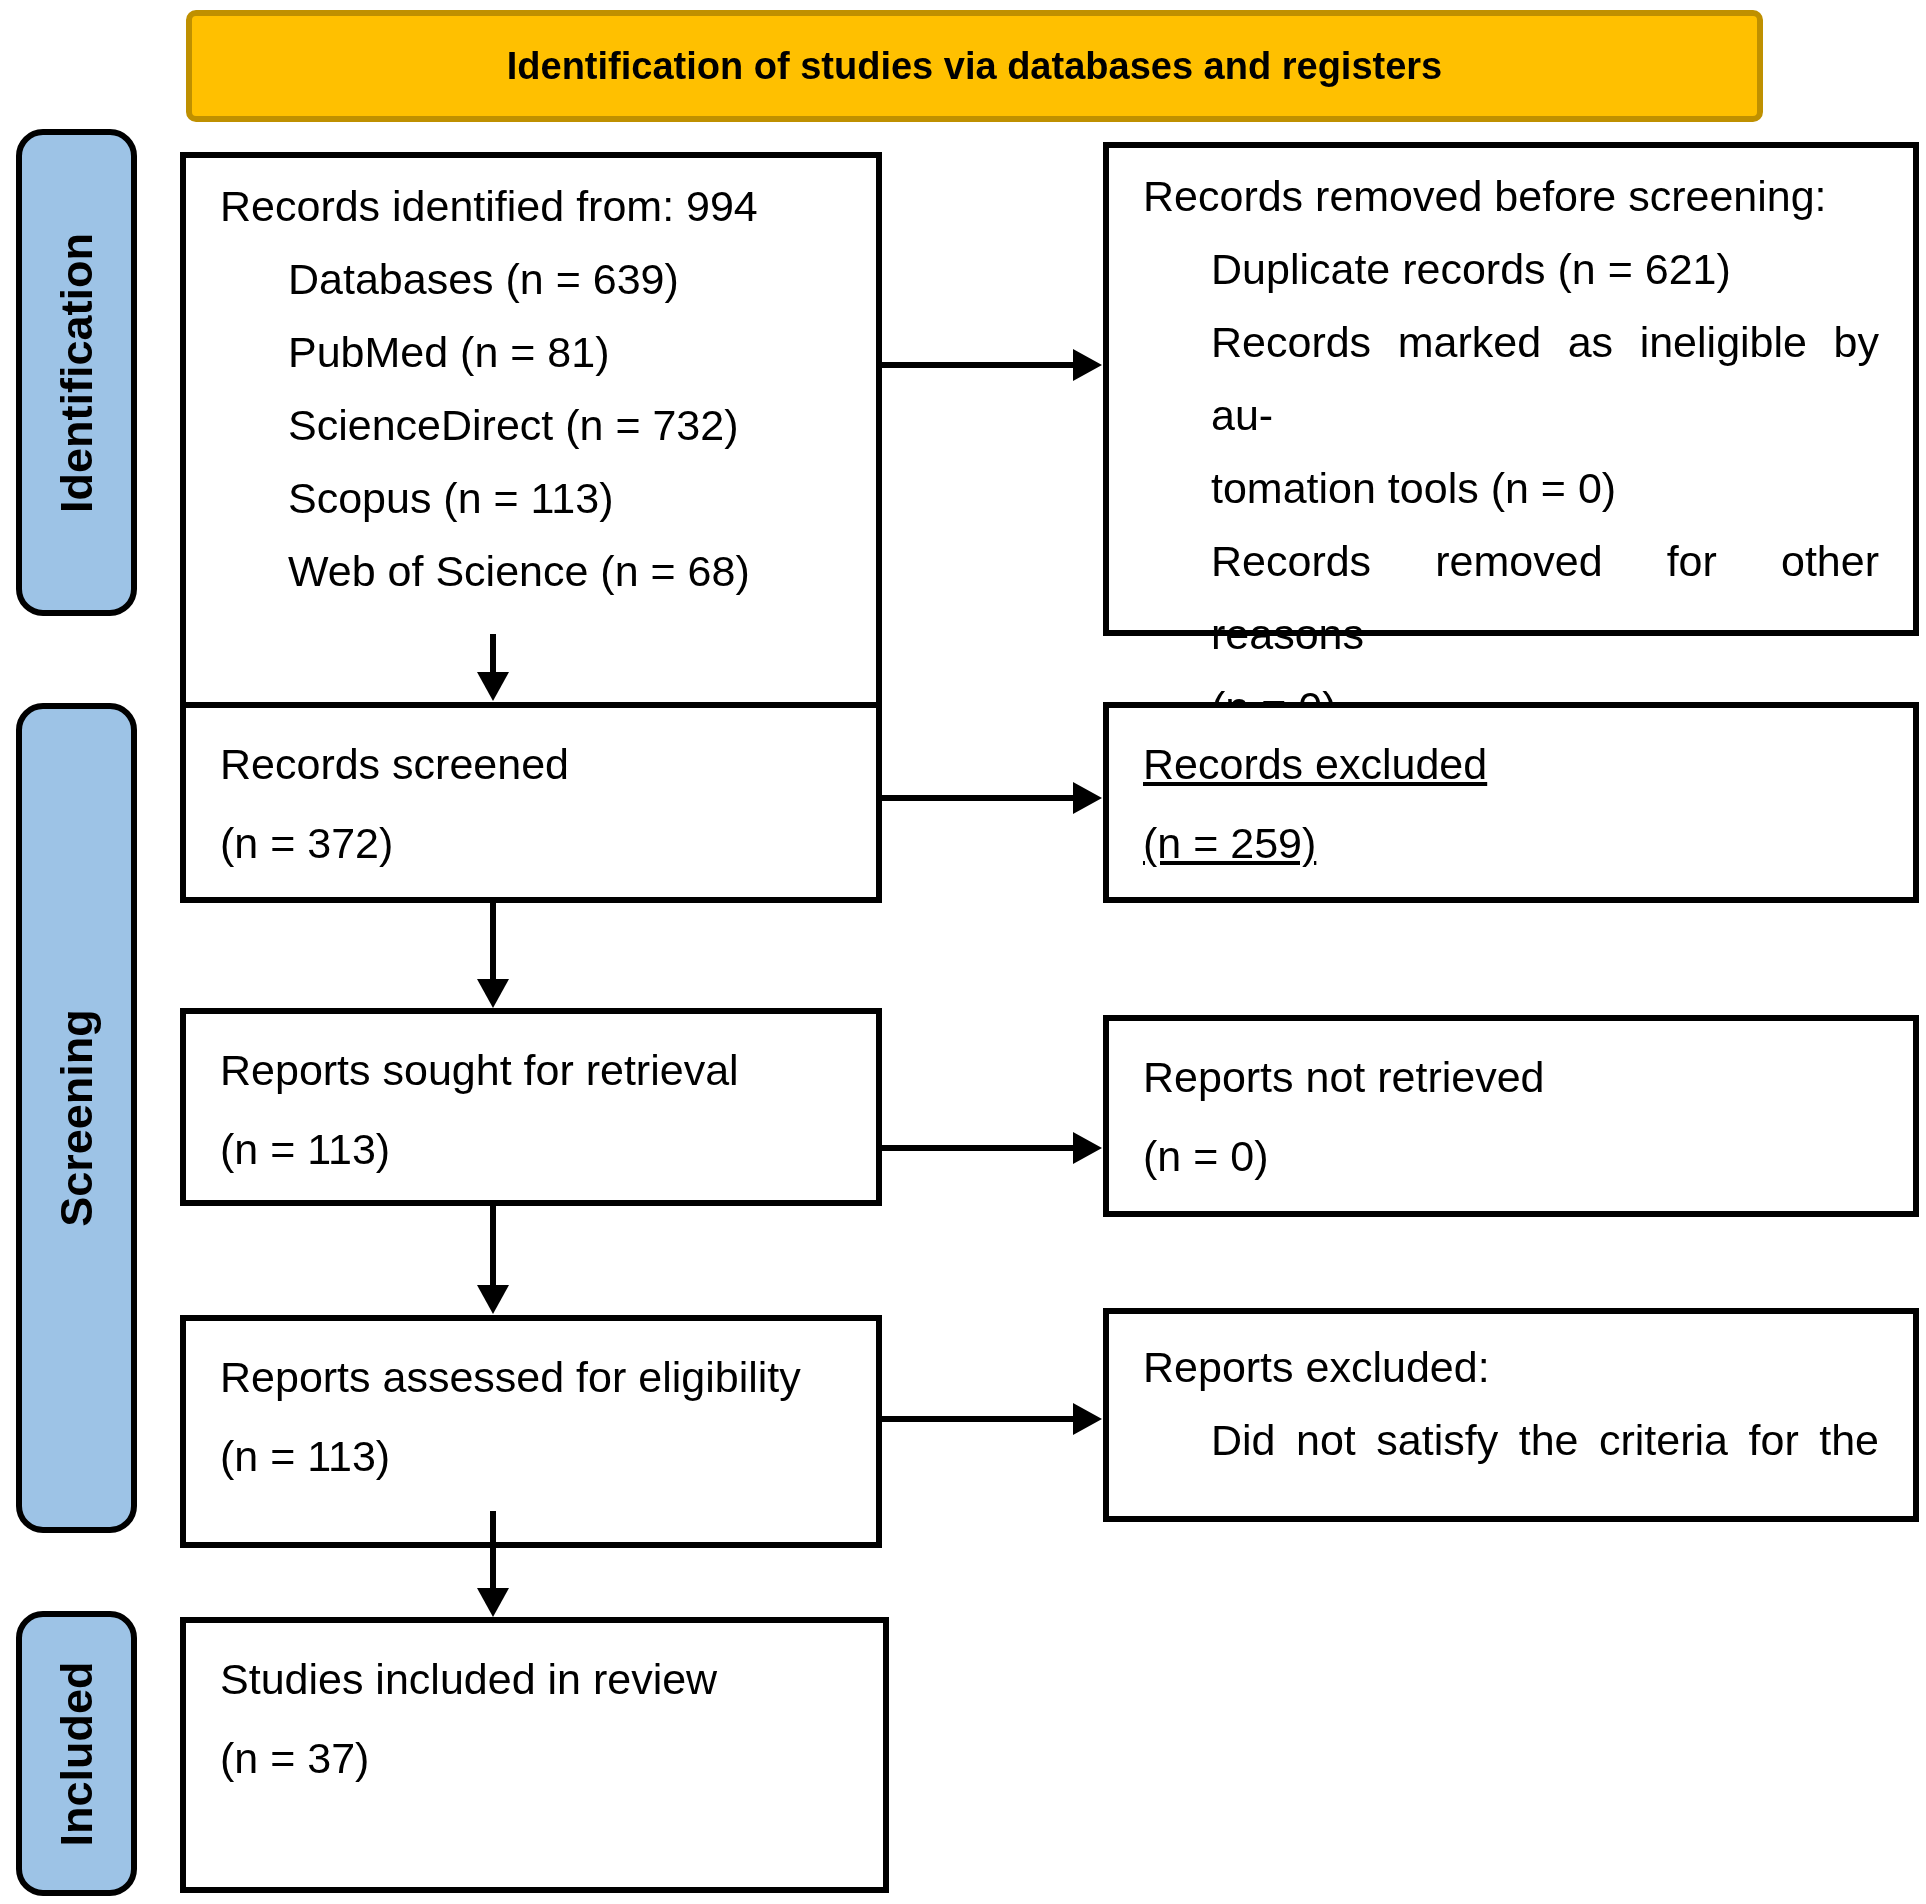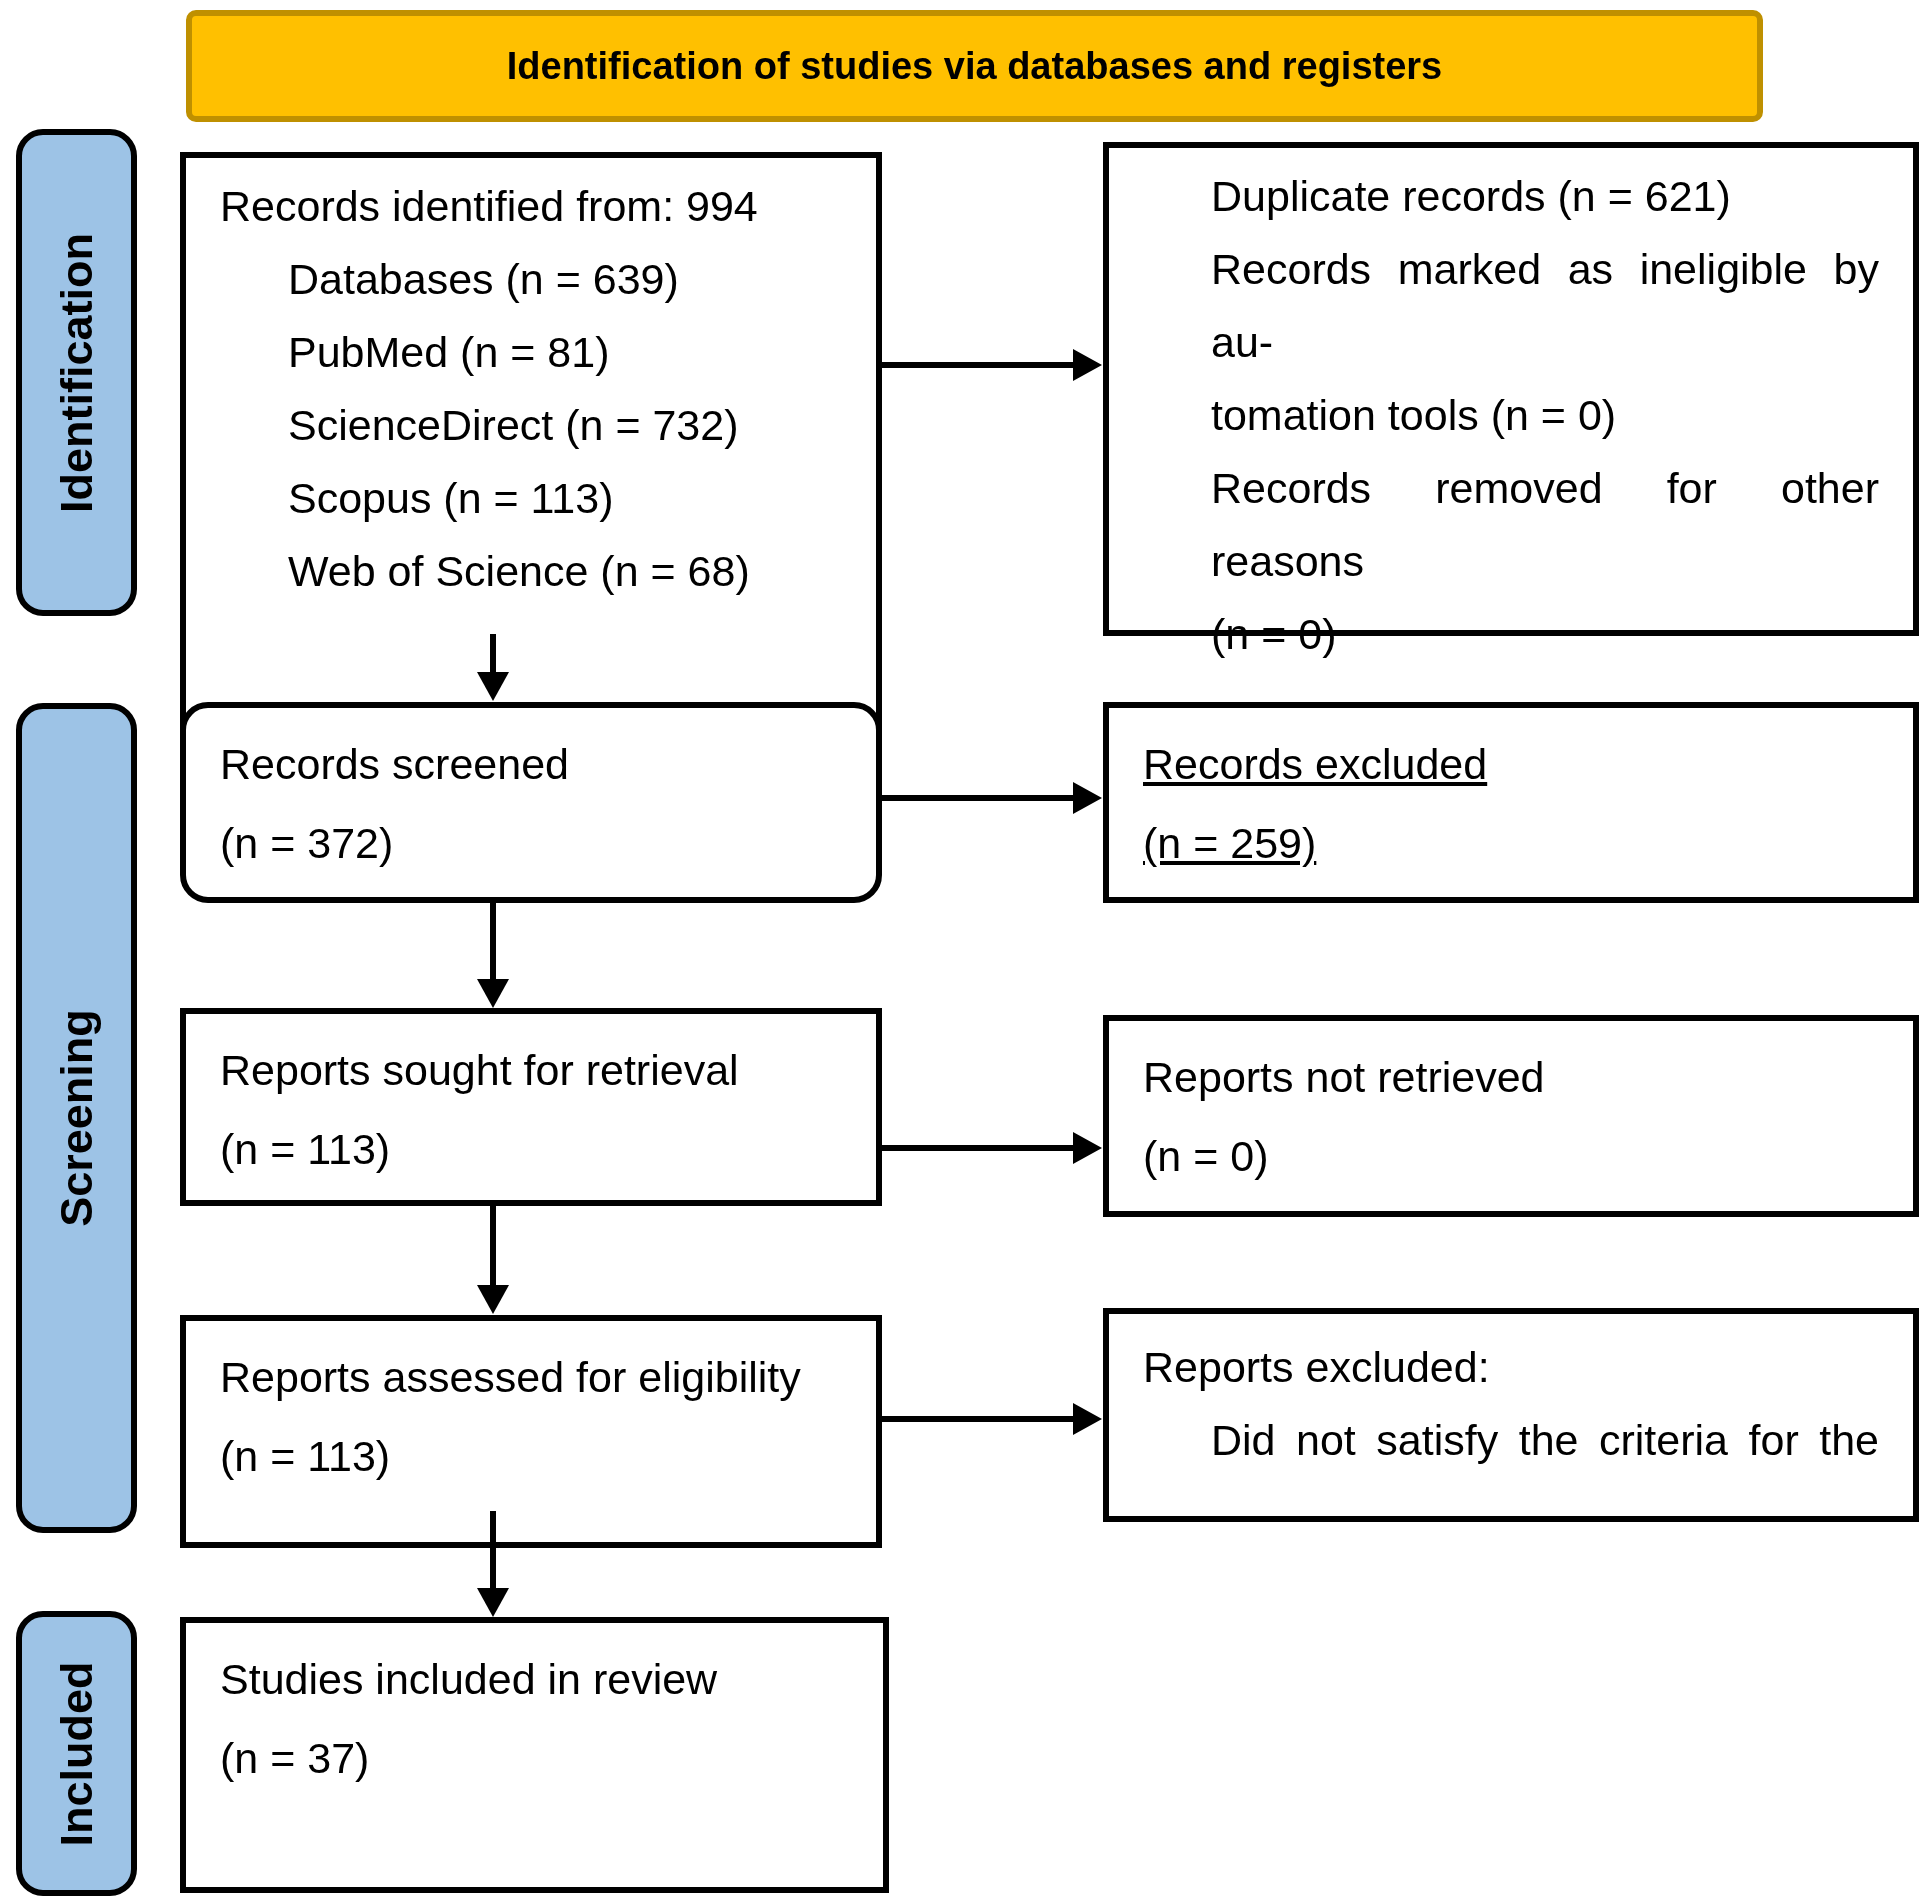--- a/index.html
+++ b/index.html
@@ -70,21 +70,21 @@
   .line { white-space: nowrap; }
   .indent { padding-left: 68px; }
   .stretch {
     white-space: normal;
     text-align: justify;
     text-align-last: justify;
   }
 
   .box-records-identified   { left: 180px;  top: 152px;  width: 702px; height: 604px; }
   .box-records-removed      { left: 1103px; top: 142px;  width: 816px; height: 494px; }
-  .box-records-screened     { left: 180px;  top: 702px; width: 702px; height: 201px; border-radius: 28px; }
+  .box-records-screened     { left: 180px;  top: 702px; width: 702px; height: 201px; }
   .box-records-excluded     { left: 1103px; top: 702px; width: 816px; height: 201px; text-decoration: underline; }
   .box-reports-sought       { left: 180px;  top: 1008px; width: 702px; height: 198px; }
   .box-reports-not-retrieved{ left: 1103px; top: 1015px; width: 816px; height: 202px; }
   .box-reports-assessed     { left: 180px;  top: 1315px; width: 702px; height: 233px; }
   .box-reports-excluded     { left: 1103px; top: 1308px; width: 816px; height: 214px; padding-top: 17px; }
   .box-studies-included     { left: 180px;  top: 1617px; width: 709px; height: 276px; padding-top: 59px; }
 
   
   .h-arrow {
     position: absolute;
@@ -147,20 +147,21 @@
   <div class="box box-records-identified">
     <div class="line">Records identified from: 994</div>
     <div class="line indent">Databases (n = 639)</div>
     <div class="line indent">PubMed (n = 81)</div>
     <div class="line indent">ScienceDirect (n = 732)</div>
     <div class="line indent">Scopus (n = 113)</div>
     <div class="line indent">Web of Science (n = 68)</div>
   </div>
 
   <div class="box box-records-removed">
+    <div class="line">Records removed before screening:</div>
     <div class="line indent">Duplicate records (n = 621)</div>
     <div class="line indent stretch">Records marked as ineligible by au-</div>
     <div class="line indent">tomation tools (n = 0)</div>
     <div class="line indent stretch">Records removed for other reasons</div>
     <div class="line indent">(n = 0)</div>
   </div>
 
   <div class="box two box-records-screened">
     <div class="line">Records screened</div>
     <div class="line">(n = 372)</div>

